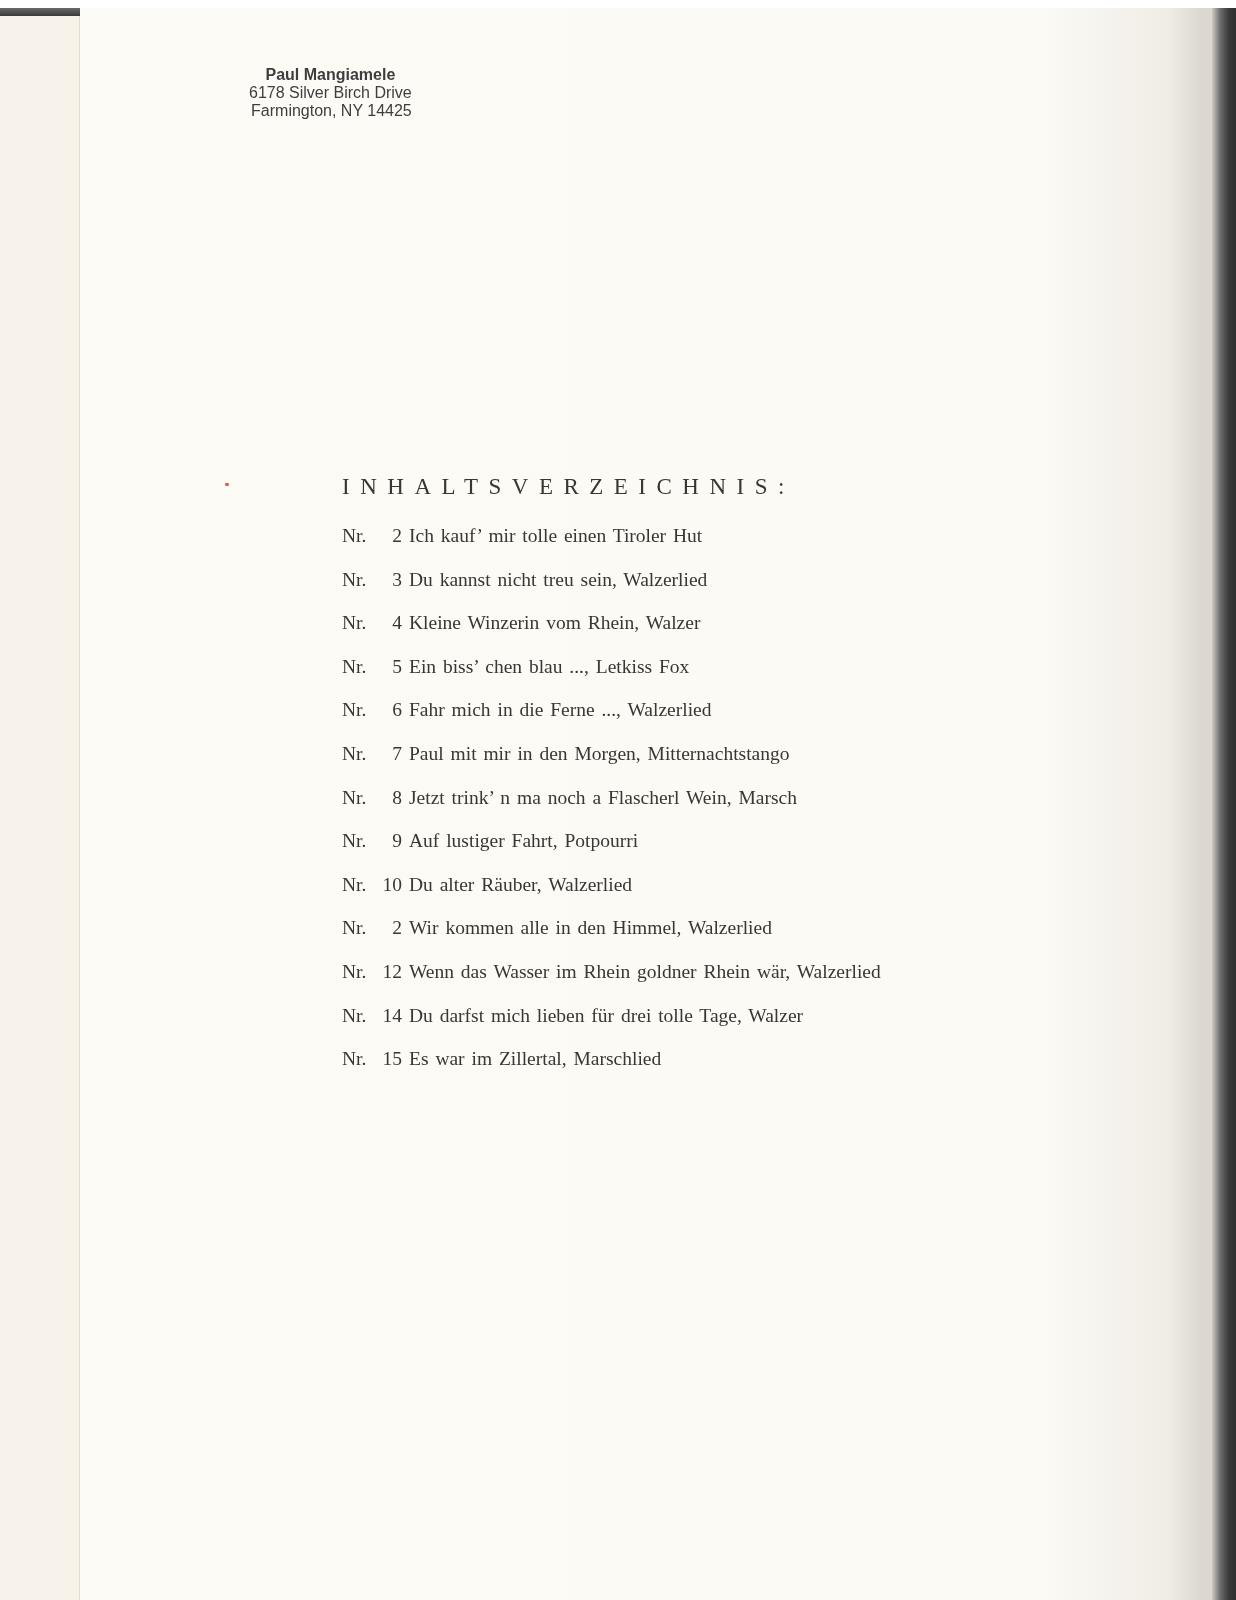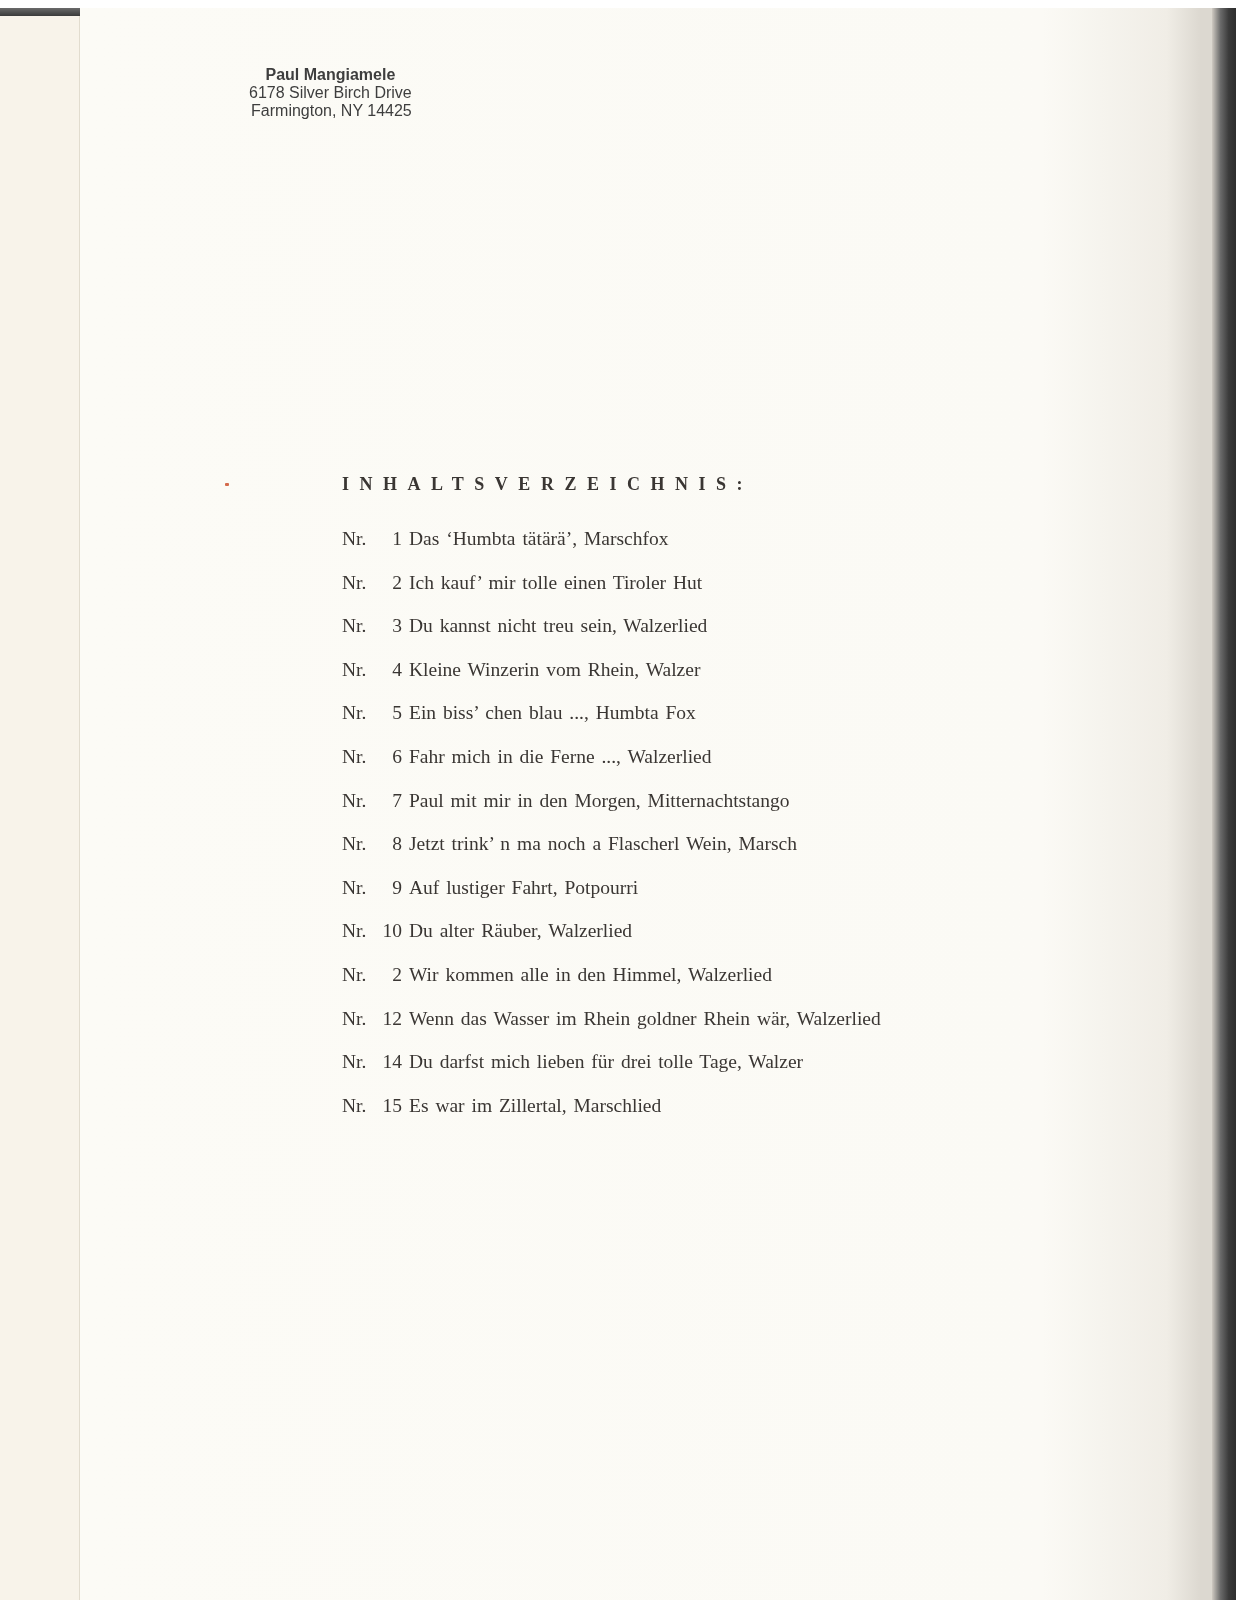--- a/index.html
+++ b/index.html
@@ -40,21 +40,21 @@
   .stamp .line { font-size: 16px; text-align: right; }
   .red-dot {
     position: absolute; left: 225px; top: 483px; width: 4px; height: 3px;
     background: #d46a4c; border-radius: 1px;
   }
   .toc {
     position: absolute; left: 342px; top: 474px;
     font-family: "Liberation Serif", serif; color: #3a3633;
   }
   .toc-heading {
-    font-size: 18px; letter-spacing: 10.5px; margin: 0 0 32px 0; font-weight: bold;
+    font-size: 23px; letter-spacing: 10.5px; margin: 0 0 24px 0; font-weight: normal;
   }
   .toc-list { list-style: none; margin: 0; padding: 0; }
   .toc-item {
     font-size: 19.5px; height: 43.6px; line-height: 24px; white-space: nowrap;
     word-spacing: 2px;
   }
   .toc-item .nr { display: inline-block; width: 38px; }
   .toc-item .num { display: inline-block; width: 22px; text-align: right; margin-right: 7px; }
 </style>
 </head>
@@ -71,25 +71,24 @@
     <div class="name">Paul Mangiamele</div>
     <div class="line">6178 Silver Birch Drive</div>
     <div class="line">Farmington, NY 14425</div>
   </div>
 
   <div class="red-dot"></div>
 
   <div class="toc">
     <h1 class="toc-heading">INHALTSVERZEICHNIS:</h1>
     <ul class="toc-list">
-      <li class="toc-item"><span class="nr">Nr.</span><span class="num">1</span><span>Das ‘Humbta tätärä’, Marschfox</span></li>
       <li class="toc-item"><span class="nr">Nr.</span><span class="num">2</span><span>Ich kauf’ mir tolle einen Tiroler Hut</span></li>
       <li class="toc-item"><span class="nr">Nr.</span><span class="num">3</span><span>Du kannst nicht treu sein, Walzerlied</span></li>
       <li class="toc-item"><span class="nr">Nr.</span><span class="num">4</span><span>Kleine Winzerin vom Rhein, Walzer</span></li>
-      <li class="toc-item"><span class="nr">Nr.</span><span class="num">5</span><span>Ein biss’ chen blau ..., Humbta Fox</span></li>
+      <li class="toc-item"><span class="nr">Nr.</span><span class="num">5</span><span>Ein biss’ chen blau ..., Letkiss Fox</span></li>
       <li class="toc-item"><span class="nr">Nr.</span><span class="num">6</span><span>Fahr mich in die Ferne ..., Walzerlied</span></li>
       <li class="toc-item"><span class="nr">Nr.</span><span class="num">7</span><span>Paul mit mir in den Morgen, Mitternachtstango</span></li>
       <li class="toc-item"><span class="nr">Nr.</span><span class="num">8</span><span>Jetzt trink’ n ma noch a Flascherl Wein, Marsch</span></li>
       <li class="toc-item"><span class="nr">Nr.</span><span class="num">9</span><span>Auf lustiger Fahrt, Potpourri</span></li>
       <li class="toc-item"><span class="nr">Nr.</span><span class="num">10</span><span>Du alter Räuber, Walzerlied</span></li>
       <li class="toc-item"><span class="nr">Nr.</span><span class="num">2</span><span>Wir kommen alle in den Himmel, Walzerlied</span></li>
       <li class="toc-item"><span class="nr">Nr.</span><span class="num">12</span><span>Wenn das Wasser im Rhein goldner Rhein wär, Walzerlied</span></li>
       <li class="toc-item"><span class="nr">Nr.</span><span class="num">14</span><span>Du darfst mich lieben für drei tolle Tage, Walzer</span></li>
       <li class="toc-item"><span class="nr">Nr.</span><span class="num">15</span><span>Es war im Zillertal, Marschlied</span></li>
     </ul>

